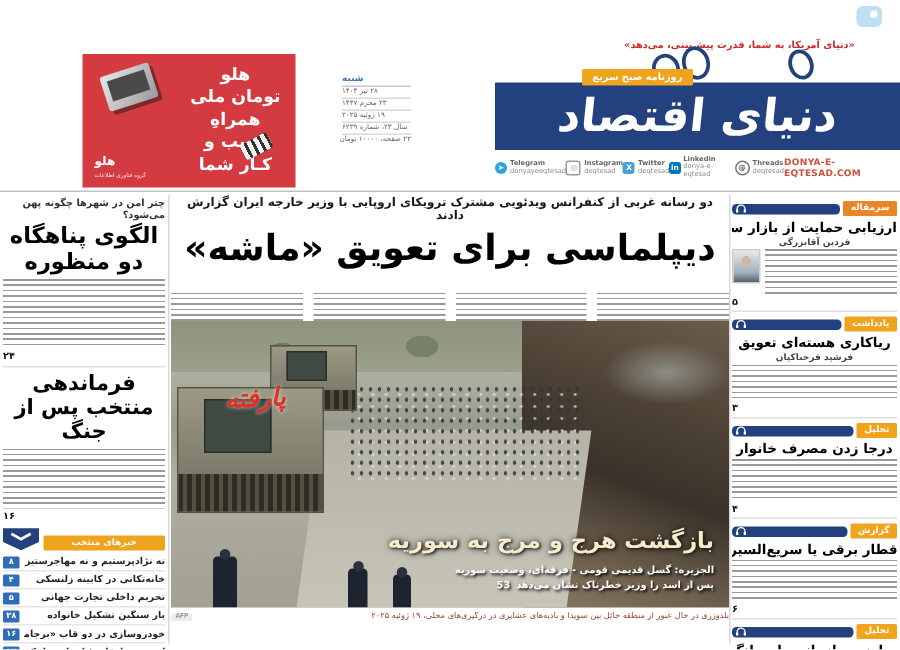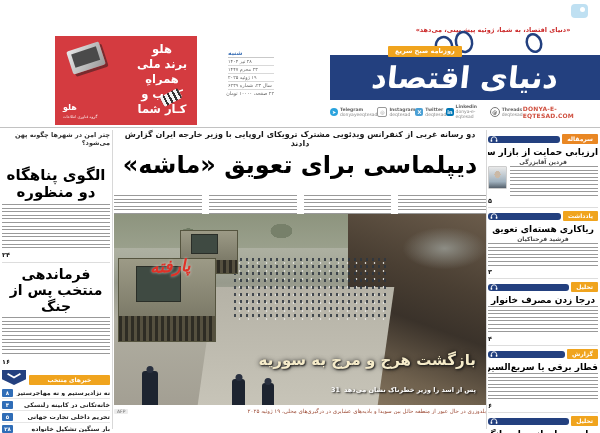--- a/index.html
+++ b/index.html
@@ -84,41 +84,41 @@
   .abar svg{display:block;}
   .sec-title{font-size:9px;font-weight:bold;color:#000;text-align:center;margin:3px 0 1px;white-space:nowrap;overflow:hidden;}
   .author{font-size:6px;font-weight:bold;color:#444;text-align:center;margin-bottom:1px;}
   .bodyrow{display:flex;gap:3px;align-items:flex-start;}
   .portrait{width:17px;height:21px;border-radius:1px;background:radial-gradient(5px 6px at 50% 35%,#cbb9a6 60%,transparent 62%),linear-gradient(180deg,#e9e9e9 0%,#9fb0bd 70%,#55606b 100%);border:1px solid #ccc;flex:none;}
   .pref{font-size:6.5px;font-weight:bold;color:#111;text-align:left;margin-top:1px;}
 
   
   .lcol{position:absolute;left:2px;top:131px;width:108px;bottom:0;overflow:hidden;}
   .lc-kicker{font-size:6.5px;font-weight:bold;color:#333;}
-  .lc-h1{font-size:15px;line-height:17px;font-weight:bold;color:#000;text-align:center;margin:20px 0 3px;}
+  .lc-h1{font-size:15px;line-height:17px;font-weight:bold;color:#000;text-align:center;margin:2px 0 3px;}
   .lc-h2{font-size:14px;line-height:16px;font-weight:bold;color:#000;text-align:center;margin:3px 0 3px;}
   .lc-div{height:1px;background:#ddd;margin:3px 0;}
   .sel-head{display:flex;align-items:flex-end;gap:3px;margin:4px 0 2px;}
   .sel-tag{flex:1;background:#f0a41e;color:#fff;font-size:6px;font-weight:bold;text-align:center;padding:1px 2px 2px;border-radius:1px;}
   .sel-list{list-style:none;margin:0;padding:0;}
   .sel-list li{display:flex;align-items:center;gap:3px;padding:1.5px 0;border-bottom:1px solid #e6e6e6;}
   .sel-list li:last-child{border-bottom:none;}
   .sel-label{flex:1;text-align:right;font-size:6.3px;font-weight:bold;color:#222;white-space:nowrap;overflow:hidden;}
   .numbox{flex:none;width:11px;height:8px;background:#2f6db7;color:#fff;font-size:5.5px;line-height:8px;text-align:center;border-radius:1px;font-weight:bold;}
 </style>
 </head>
 <body>
 
 <div class="page">
 
   <div class="app-logo">
       <i></i>
     </div>
 
-  <div class="slogan">«دنیای اقتصاد، به شما، ژوئیه پیش‌بینی، می‌دهد»</div>
+  <div class="slogan">«دنیای آمریکا، به شما، قدرت پیش‌بینی، می‌دهد»</div>
   <div class="badge">روزنامه صبح سریع</div>
 
   <svg class="flourish" width="120" height="26" viewBox="0 0 120 26">
     <ellipse cx="14" cy="16" rx="8" ry="9" fill="#fff" stroke="#23407f" stroke-width="2.5" transform="rotate(-18 14 16)"></ellipse>
     <ellipse cx="34" cy="12" rx="8" ry="10" fill="#fff" stroke="#23407f" stroke-width="2.5" transform="rotate(-14 34 12)"></ellipse>
     <ellipse cx="104" cy="13" rx="7" ry="9" fill="#fff" stroke="#23407f" stroke-width="2.5" transform="rotate(-20 104 13)"></ellipse>
   </svg>
 
   <div class="banner">
     <div class="masthead">دنیای اقتصاد</div>
@@ -132,21 +132,21 @@
     <div>سال ۲۳، شماره ۶۲۳۹</div>
     <div>۲۲ صفحه، ۱۰۰۰۰ تومان</div>
   </div>
 
   <div class="ad">
     <div class="laptop">
         <i></i>
       </div>
     <div class="txt">
       <div>هلو</div>
-      <div>برند ملی</div>
+      <div>تومان ملی</div>
       <div>همراهِ</div>
       <div>کسب و</div>
       <div>کـار شما</div>
     </div>
     <div class="cards"></div>
     <div class="logo">
       <b>هلو</b>
       <span>گروه فناوری اطلاعات</span>
     </div>
   </div>
@@ -209,21 +209,22 @@
       </div>
     <div class="fig" style="left:118px;bottom:0;width:13px;height:26px;">
         <i></i>
       </div>
     <div class="fig" style="left:148px;bottom:0;width:12px;height:22px;">
         <i></i>
       </div>
     <div class="stamp">پارفته</div>
     <div class="ov-title">بازگشت هرج و مرج به سوریه</div>
     <div class="ov-sub">
-      <div><span>پس از اسد را وزیر خطرناک نشان می‌دهد</span><b>31</b></div>
+      <div>الجزیره: گسل قدیمی قومی - فرقه‌ای، وضعیت سوریه</div>
+      <div><span>پس از اسد را وزیر خطرناک نشان می‌دهد</span><b>53</b></div>
     </div>
   </div>
   <div class="caption">
     <span class="ct">بلدوزری در حال عبور از منطقه حائل بین سویدا و بادیه‌های عشایری در درگیری‌های محلی، ۱۹ ژوئیه ۲۰۲۵</span>
     <span class="afp">AFP</span>
   </div>
 
   <div class="rcol">
 
     <div class="sec">

